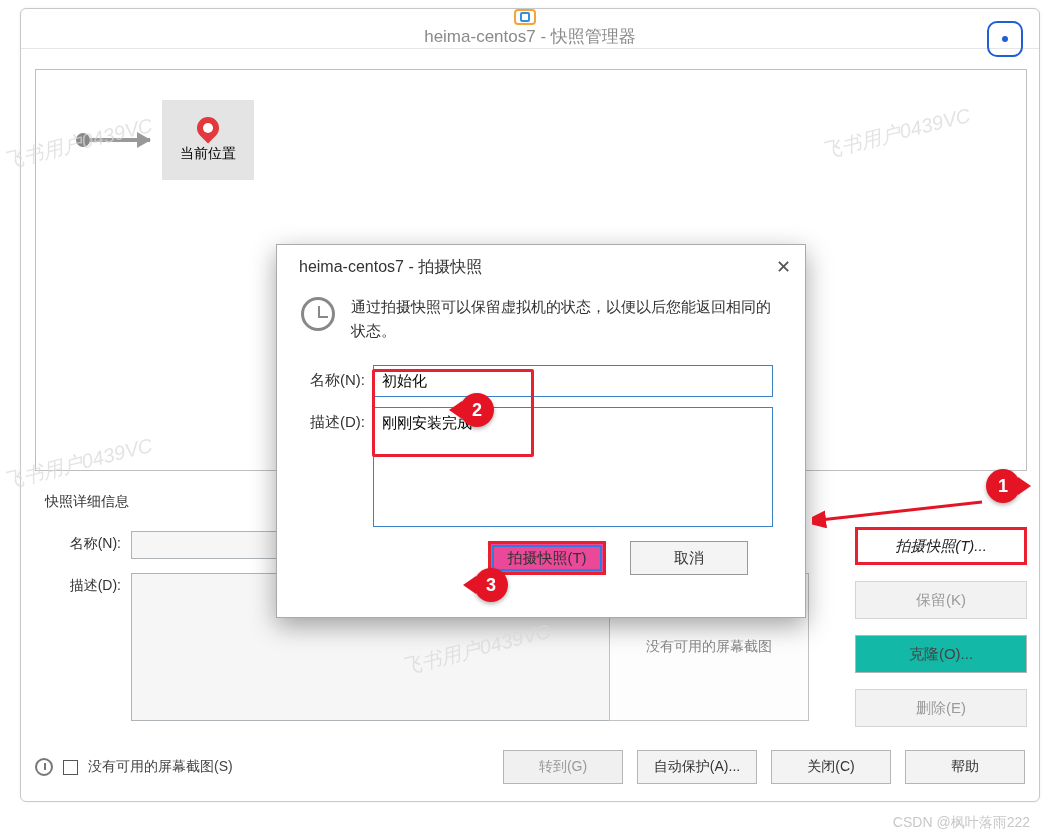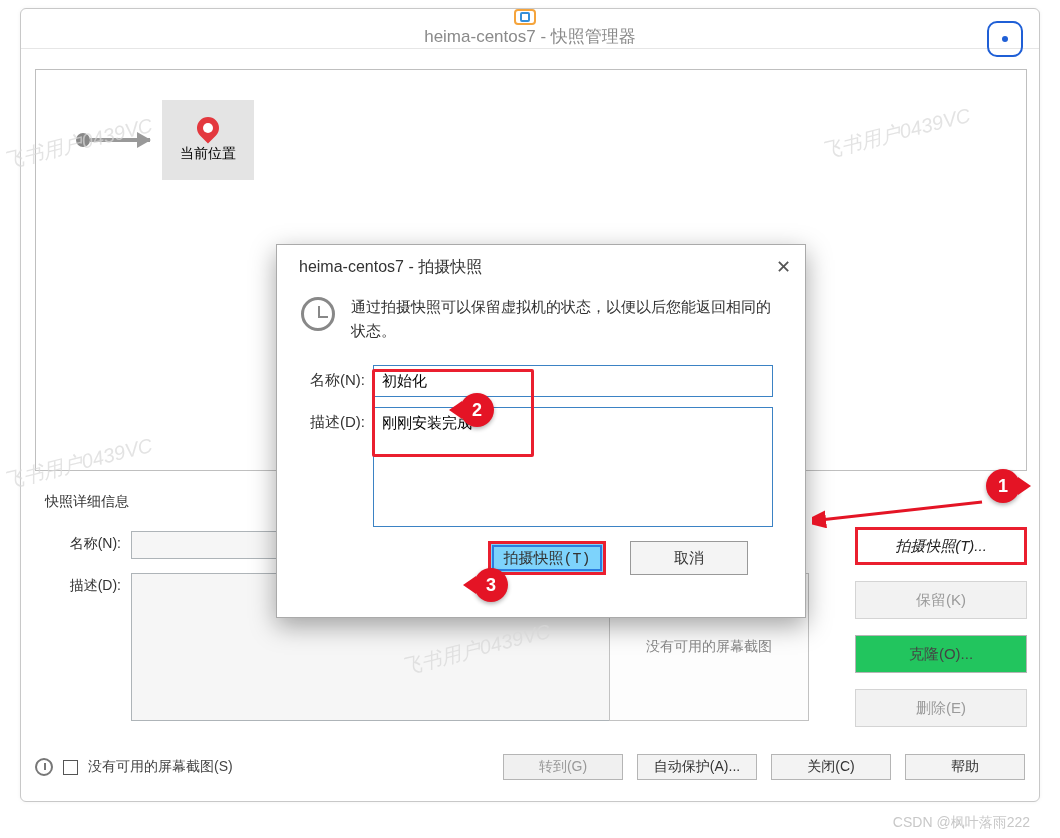--- a/index.html
+++ b/index.html
@@ -123,21 +123,21 @@
       background: #fdfdfd;
     }
     .side-buttons {
       position: absolute; right: 0; top: 42px;
       width: 172px;
       display: flex; flex-direction: column;
     }
     .side-buttons .btn {
       height: 38px; margin-bottom: 16px;
       border: 1px solid #b5b5b5;
-      background: #22c55e;
+      background: #14b8a6;
       font-size: 15px;
       display: flex; align-items: center; justify-content: center;
       color: #444;
     }
     .side-buttons .btn.active {
       border: 3px solid #ea1f2f;
       background: #fff; color: #222; font-style: italic;
     }
     .side-buttons .btn.disabled {
       background: #f2f2f2; color: #9b9b9b;
@@ -154,21 +154,21 @@
       width: 18px; height: 18px; border: 2px solid #777; border-radius: 50%;
       position: relative;
     }
     .history-icon::after {
       content: ""; position: absolute; left: 7px; top: 3px;
       width: 2px; height: 7px; background: #777;
     }
     .chkbox { width: 15px; height: 15px; border: 1px solid #555; }
     .bottom-right { display: flex; gap: 14px; }
     .bot-btn {
-      width: 120px; height: 26px;
+      width: 120px; height: 34px;
       border: 1px solid #b5b5b5;
       background: #f3f3f3;
       display: flex; align-items: center; justify-content: center;
       font-size: 14px; color: #333;
     }
     .bot-btn.disabled { color: #999; background: #f0f0f0; }
     
     .dialog {
       position: absolute;
       left: 276px; top: 244px;
@@ -218,22 +218,21 @@
       width: 118px; height: 34px;
       border: 1px solid #999;
       background: #f4f4f4;
       display: flex; align-items: center; justify-content: center;
       font-size: 15px; color: #333;
     }
     .dlg-btn.primary {
       border: 3px solid #ea1f2f;
       outline: 2px solid #2b7de0;
       outline-offset: -6px;
-      background: #7dd3fc;
-      font-family: Liberation Mono, monospace;
+      background: #ec4899;
     }
     
     .badge {
       position: absolute;
       width: 34px; height: 34px;
       border-radius: 50%;
       background: #e41425;
       color: #fff; font-weight: bold; font-size: 18px;
       display: flex; align-items: center; justify-content: center;
       box-shadow: 0 2px 4px rgba(0,0,0,0.3);

